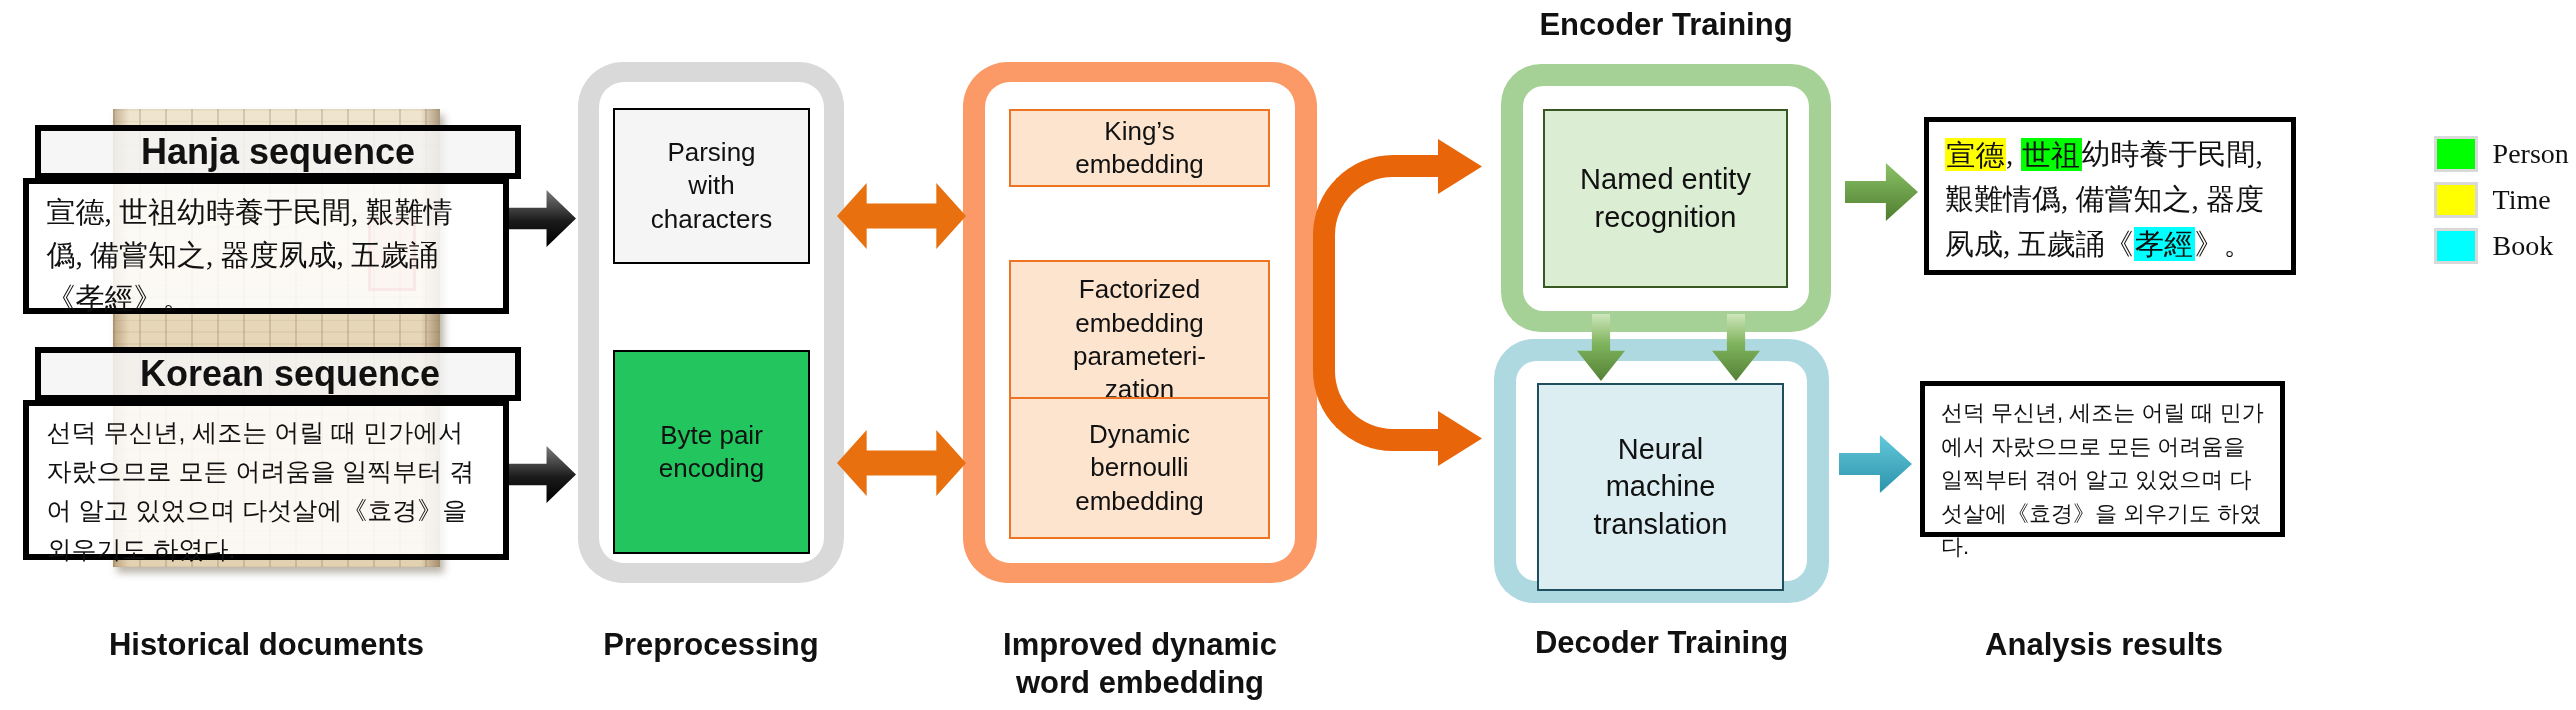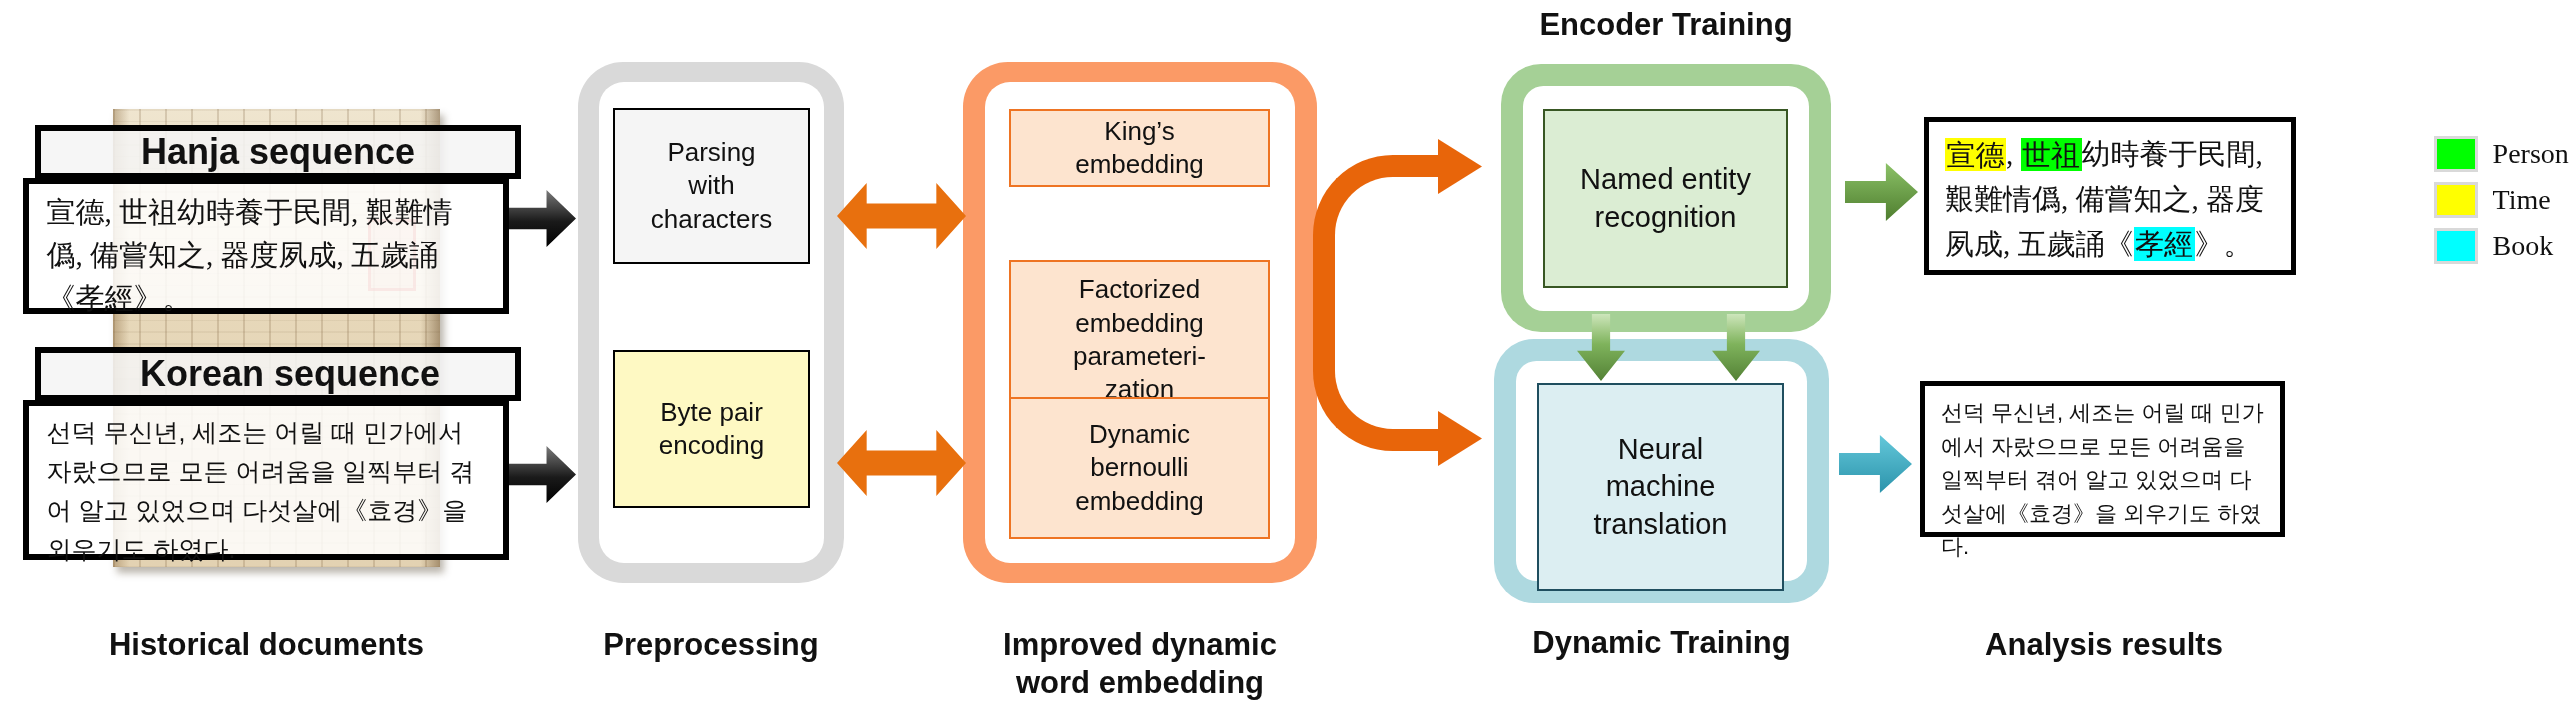--- a/index.html
+++ b/index.html
@@ -82,21 +82,21 @@
 <div class="abs caption" style="left:22px;top:626px;width:489px;">Historical documents</div>
 
 <div class="abs arrow-right black-grad" style="left:509px;top:190px;width:67px;height:57px;"></div>
 <div class="abs arrow-right black-grad" style="left:509px;top:446px;width:67px;height:57px;"></div>
 
 <div class="abs outer" style="left:578px;top:62px;width:266px;height:521px;background:#D9D9D9;"></div>
 <div class="abs inner" style="left:599px;top:82px;width:225px;height:481px;"></div>
 <div class="abs node" style="left:613px;top:108px;width:197px;height:156px;background:#F5F5F5;border:2.9px solid #000;">Parsing
 with
 characters</div>
-<div class="abs node" style="left:613px;top:350px;width:197px;height:158px;background:#fef9c3;border:2.9px solid #000;">Byte pair
+<div class="abs node" style="left:613px;top:350px;width:197px;height:204px;background:#22c55e;border:2.9px solid #000;">Byte pair
 encoding</div>
 <div class="abs caption" style="left:578px;top:626px;width:266px;">Preprocessing</div>
 
 <div class="abs arrow-both orange-flat" style="left:837px;top:183px;width:129px;height:66px;"></div>
 <div class="abs arrow-both orange-flat" style="left:837px;top:430px;width:129px;height:66px;"></div>
 
 <div class="abs outer" style="left:963px;top:62px;width:354px;height:521px;background:#FB9A66;"></div>
 <div class="abs inner" style="left:985px;top:82px;width:310px;height:481px;"></div>
 <div class="abs node" style="left:1009px;top:109px;width:261px;height:78px;background:#FDE4CF;border:2.9px solid #EE7423;">King’s
 embedding</div>
@@ -121,21 +121,21 @@
 recognition</div>
 
 <div class="abs arrow-down green-grad-v" style="left:1577px;top:314px;width:48px;height:67px;"></div>
 <div class="abs arrow-down green-grad-v" style="left:1712px;top:314px;width:48px;height:67px;"></div>
 
 <div class="abs outer" style="left:1494px;top:339px;width:335px;height:264px;background:#AED9E0;border-radius:40px;"></div>
 <div class="abs inner" style="left:1516px;top:361px;width:291px;height:220px;border-radius:20.4px;"></div>
 <div class="abs node" style="left:1537px;top:383px;width:247px;height:208px;background:#DCEEF2;border:2.9px solid #1F4E5F;font-size:29px;">Neural
 machine
 translation</div>
-<div class="abs caption" style="left:1494px;top:624px;width:335px;">Dynamic Training</div>
+<div class="abs caption" style="left:1494px;top:624px;width:335px;">Decoder Training</div>
 
 <div class="abs arrow-right green-grad" style="left:1845px;top:163px;width:73px;height:58px;"></div>
 <div class="abs arrow-right teal-grad" style="left:1839px;top:435px;width:73px;height:58px;"></div>
 
 <div class="abs result-box cjk-serif" style="left:1924px;top:117px;width:372px;height:158px;font-size:29px;line-height:1.55;">
   <span><span class="hl" style="background: rgb(255, 255, 0);">宣德</span><span>, </span><span class="hl" style="background: rgb(0, 255, 0);">世祖</span><span>幼時養于民間, 艱難情僞, 備嘗知之, 器度夙成, 五歲誦《</span><span class="hl" style="background: rgb(0, 255, 255);">孝經</span><span>》。</span></span>
 </div>
 
 <div class="abs legend">
     <div class="legend-row">

